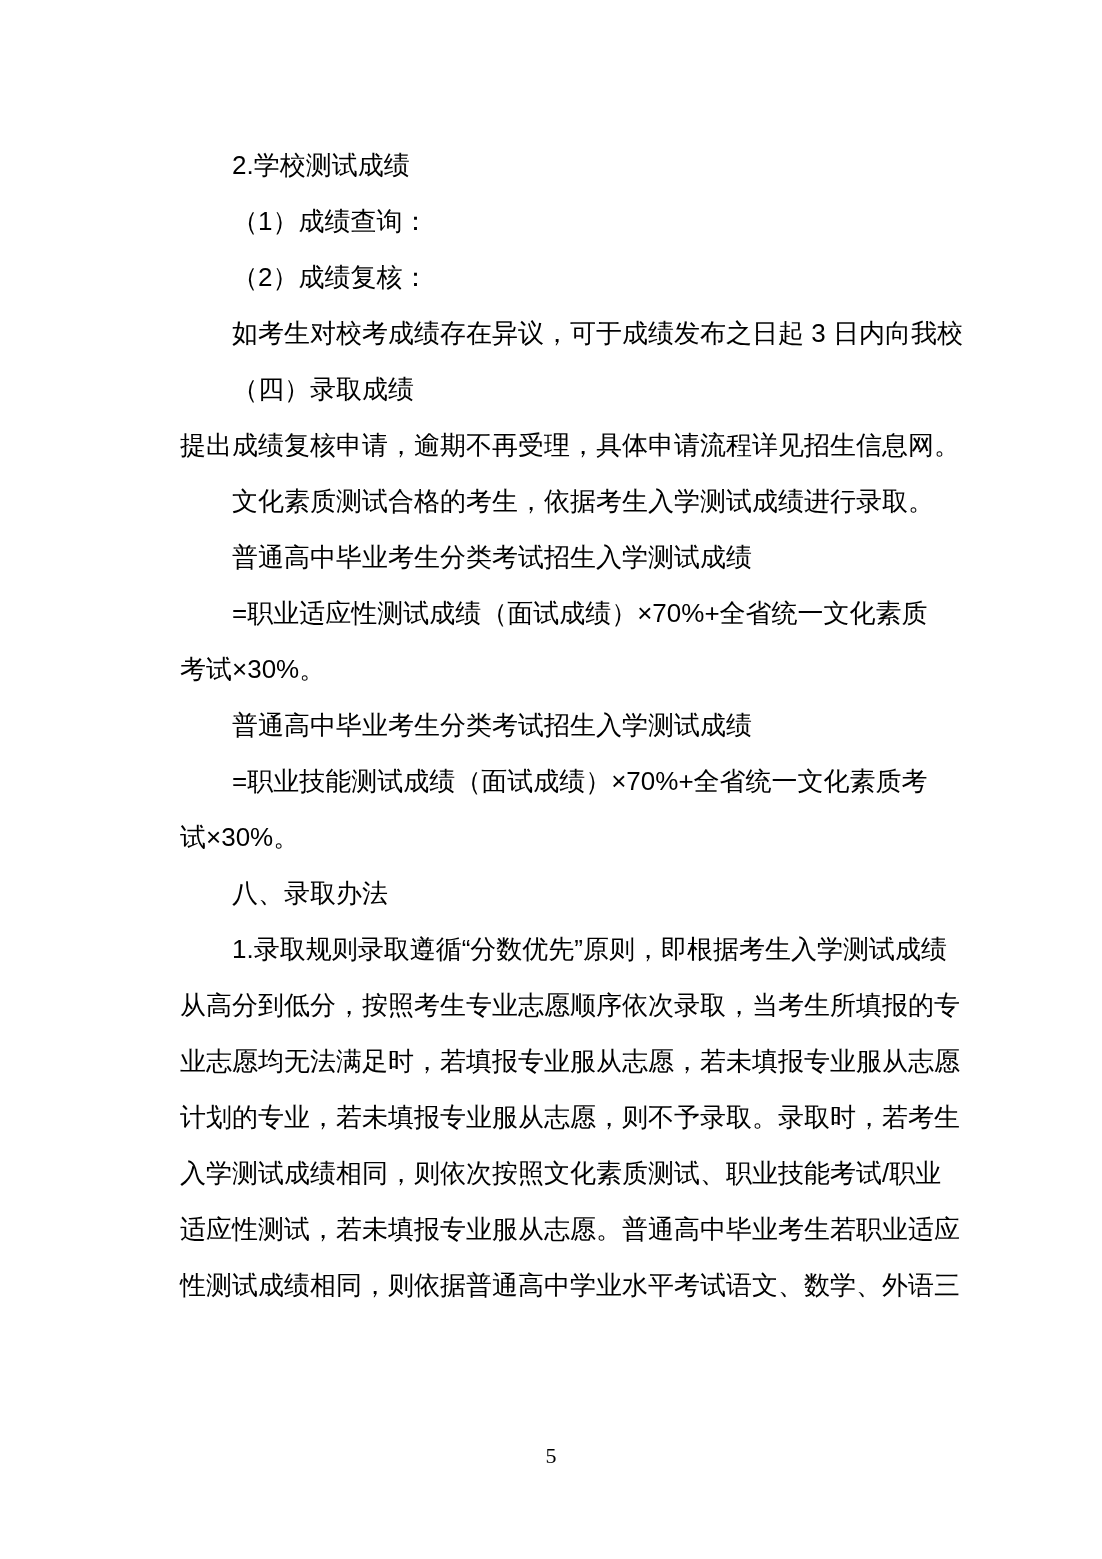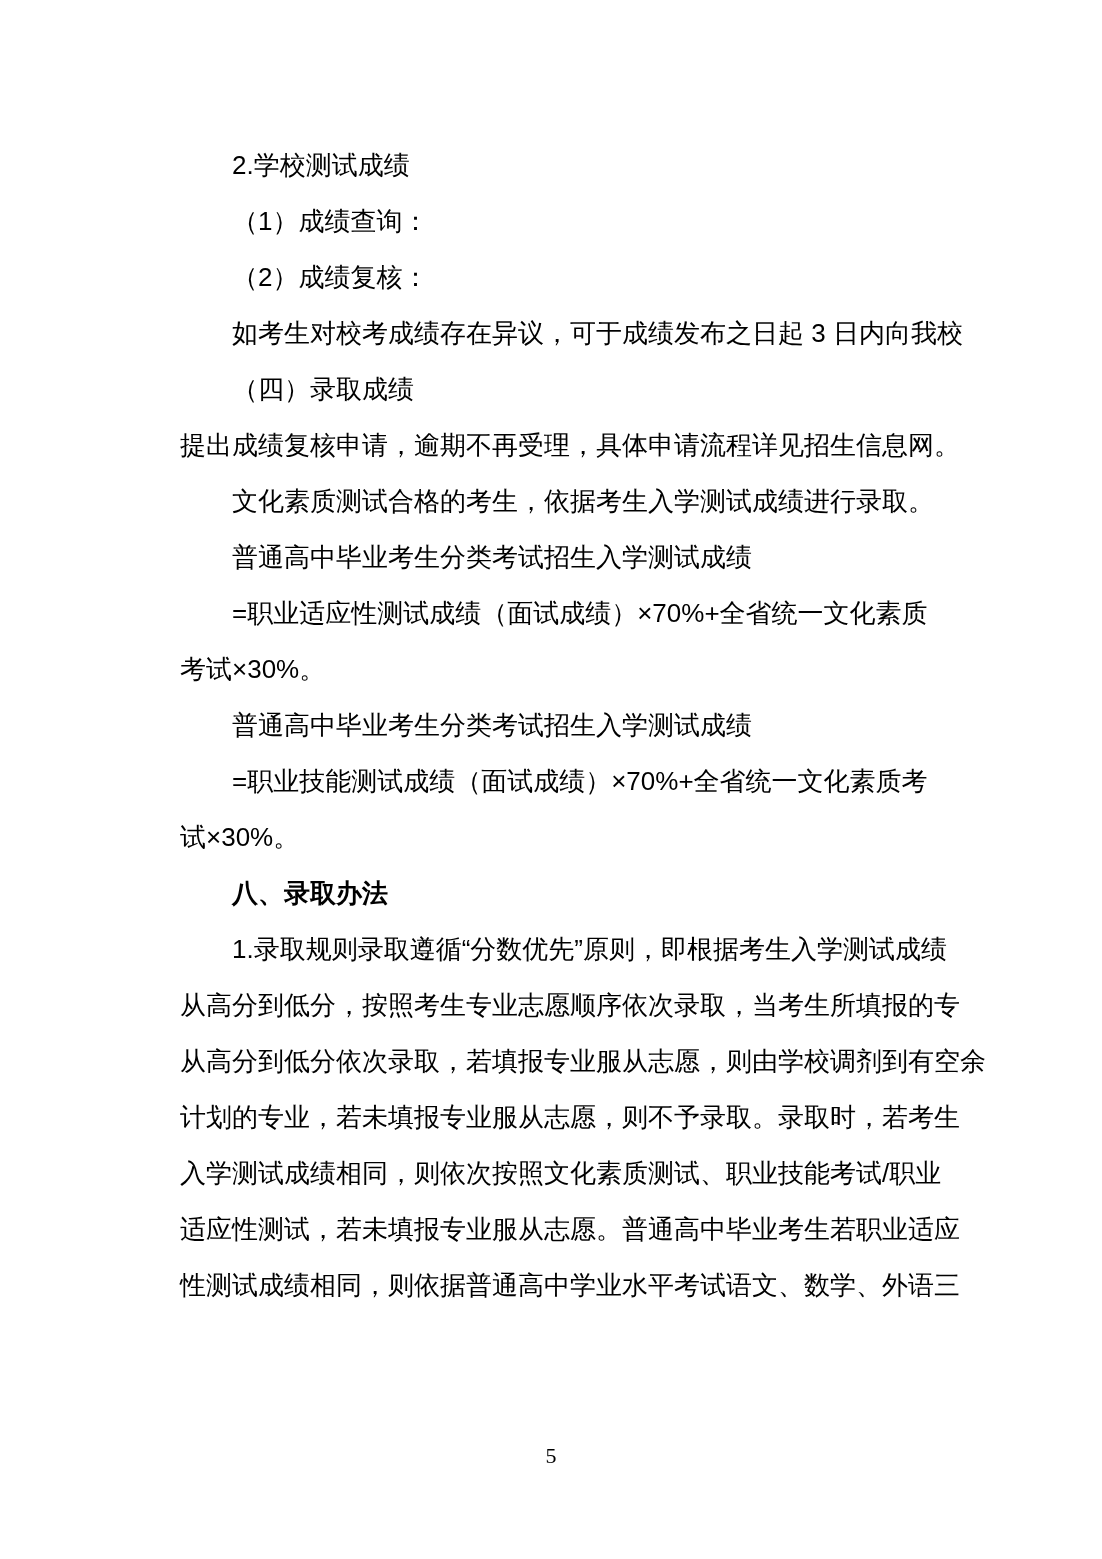--- a/index.html
+++ b/index.html
@@ -35,21 +35,21 @@
     font-size: 26px;
     letter-spacing: 0px;
     white-space: nowrap;
     color: #000000;
     font-weight: 500;
   }
   .line.indent {
     padding-left: 52px;
   }
   .line.bold {
-    font-weight: bold;
+    font-weight: normal;
   }
   .page-number {
     position: absolute;
     top: 1441px;
     left: 0;
     width: 1102px;
     text-align: center;
     font-family: "Liberation Serif", serif;
     font-size: 22px;
     line-height: 30px;
@@ -70,20 +70,20 @@
       <div class="line indent">文化素质测试合格的考生，依据考生入学测试成绩进行录取。</div>
       <div class="line indent">普通高中毕业考生分类考试招生入学测试成绩</div>
       <div class="line indent">=职业适应性测试成绩（面试成绩）×70%+全省统一文化素质</div>
       <div class="line">考试×30%。</div>
       <div class="line indent">普通高中毕业考生分类考试招生入学测试成绩</div>
       <div class="line indent">=职业技能测试成绩（面试成绩）×70%+全省统一文化素质考</div>
       <div class="line">试×30%。</div>
       <div class="line indent bold">八、录取办法</div>
       <div class="line indent">1.录取规则录取遵循“分数优先”原则，即根据考生入学测试成绩</div>
       <div class="line">从高分到低分，按照考生专业志愿顺序依次录取，当考生所填报的专</div>
-      <div class="line">从高分到低分依次录取，若填报专业服从志愿，则由学校调剂到有空余</div>
+      <div class="line">业志愿均无法满足时，若填报专业服从志愿，若未填报专业服从志愿</div>
       <div class="line">计划的专业，若未填报专业服从志愿，则不予录取。录取时，若考生</div>
       <div class="line">入学测试成绩相同，则依次按照文化素质测试、职业技能考试/职业</div>
       <div class="line">适应性测试，若未填报专业服从志愿。普通高中毕业考生若职业适应</div>
       <div class="line">性测试成绩相同，则依据普通高中学业水平考试语文、数学、外语三</div>
     </div>
   <div class="page-number">5</div>
 </div>
 
 </body></html>

